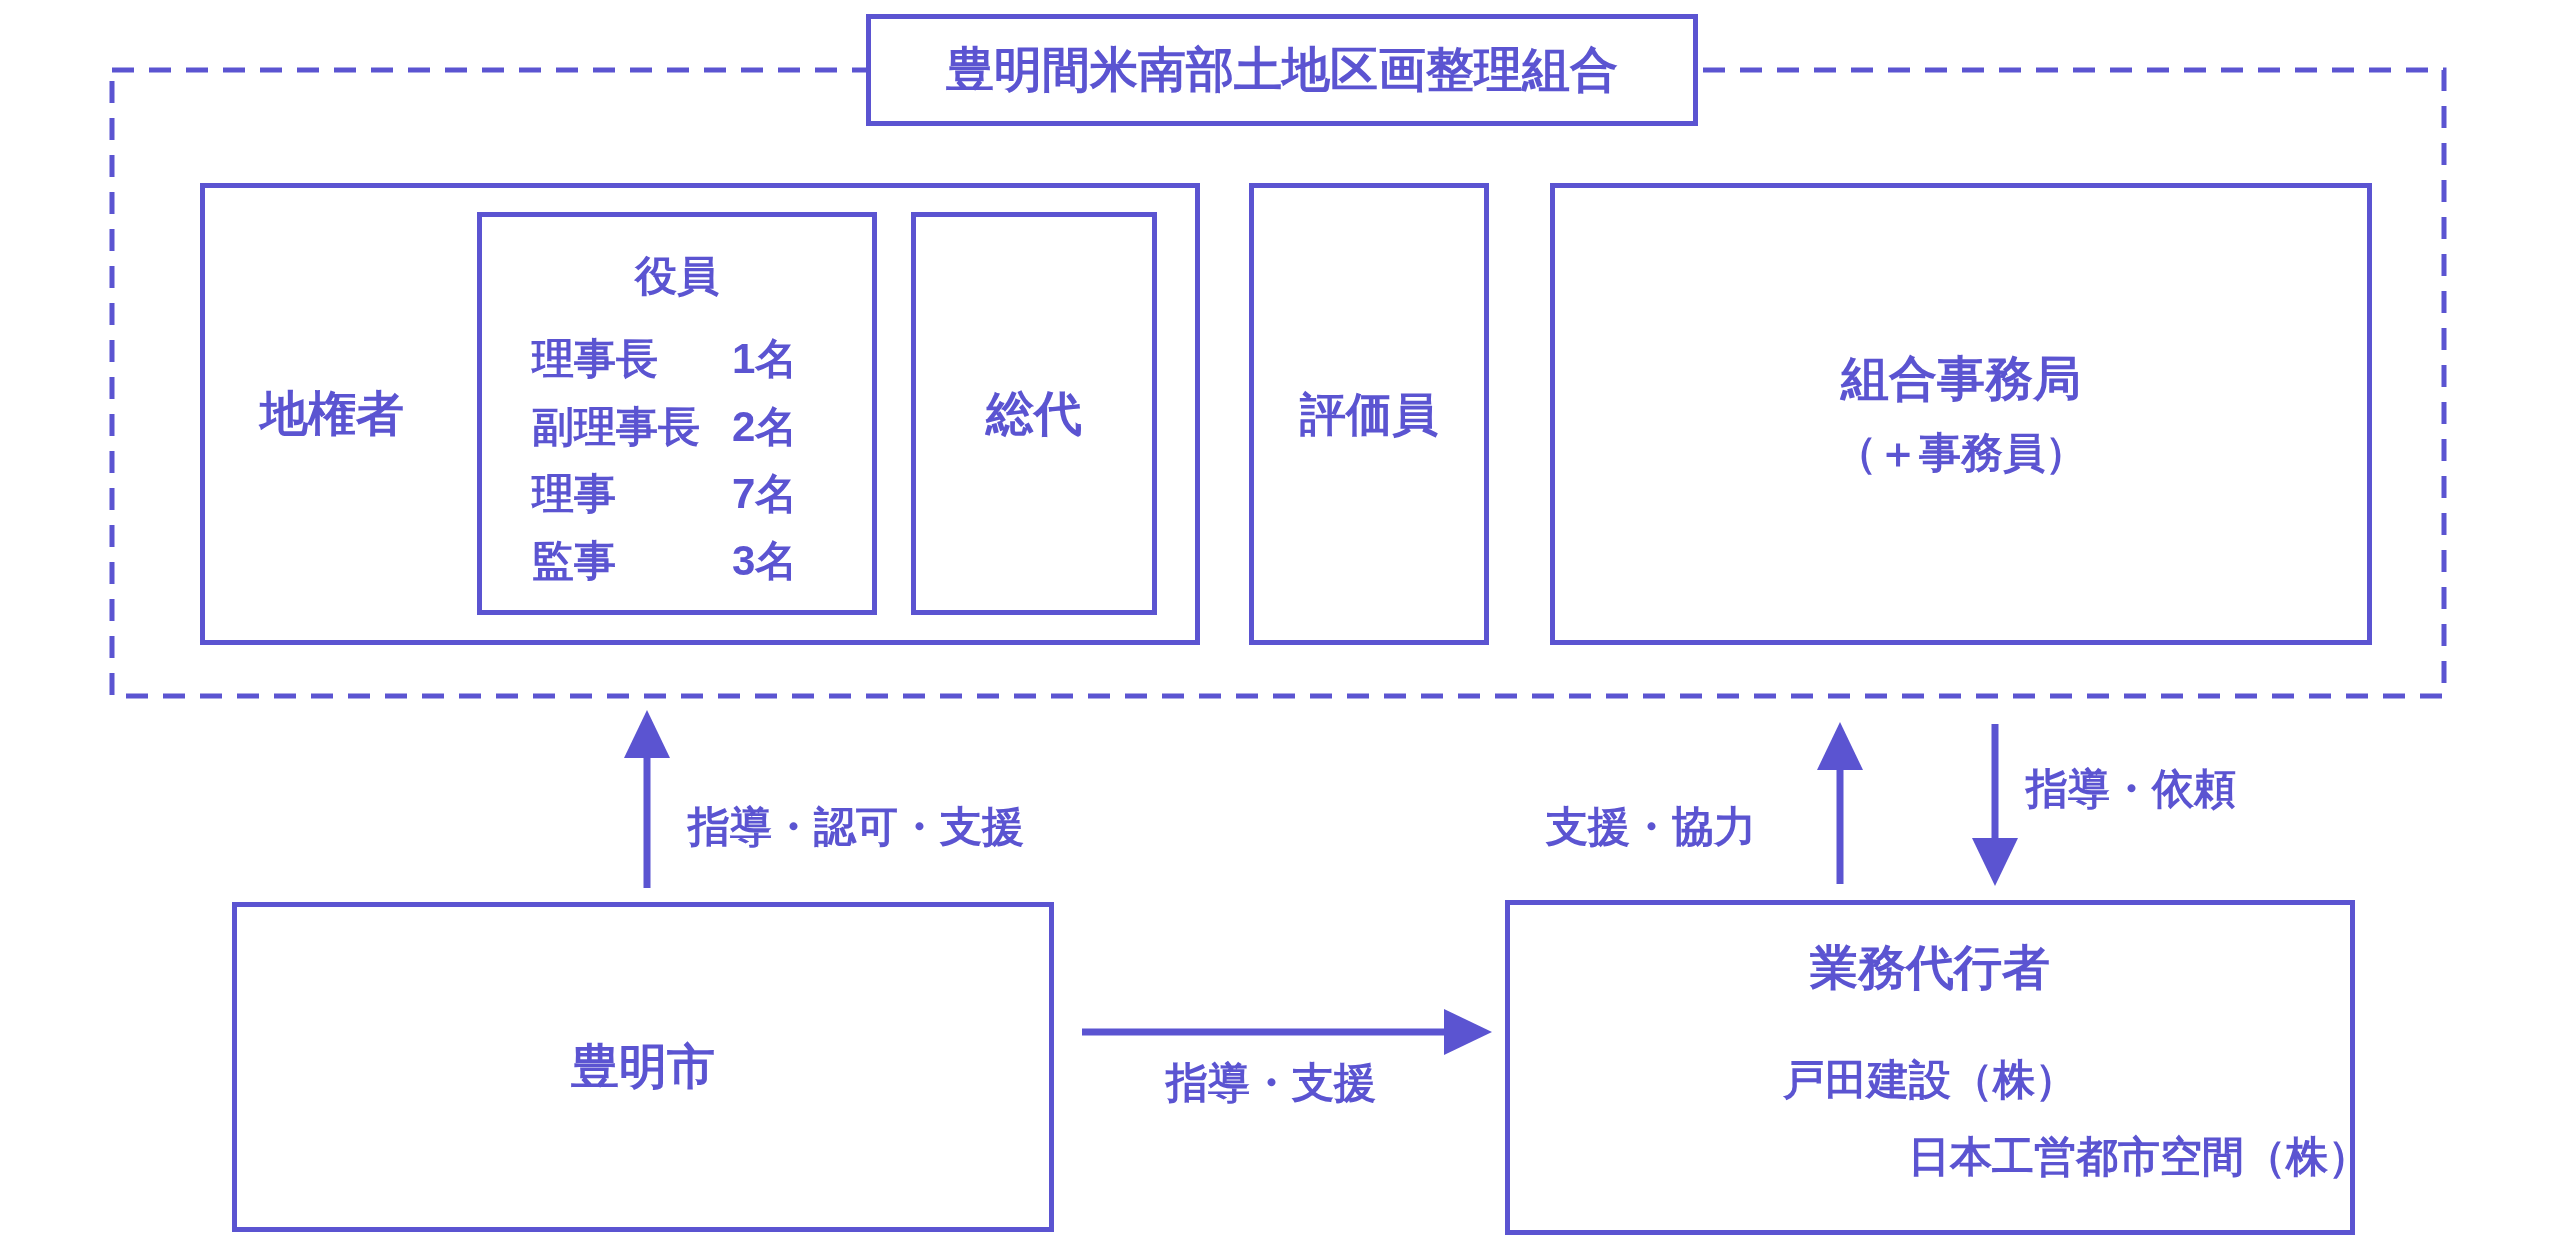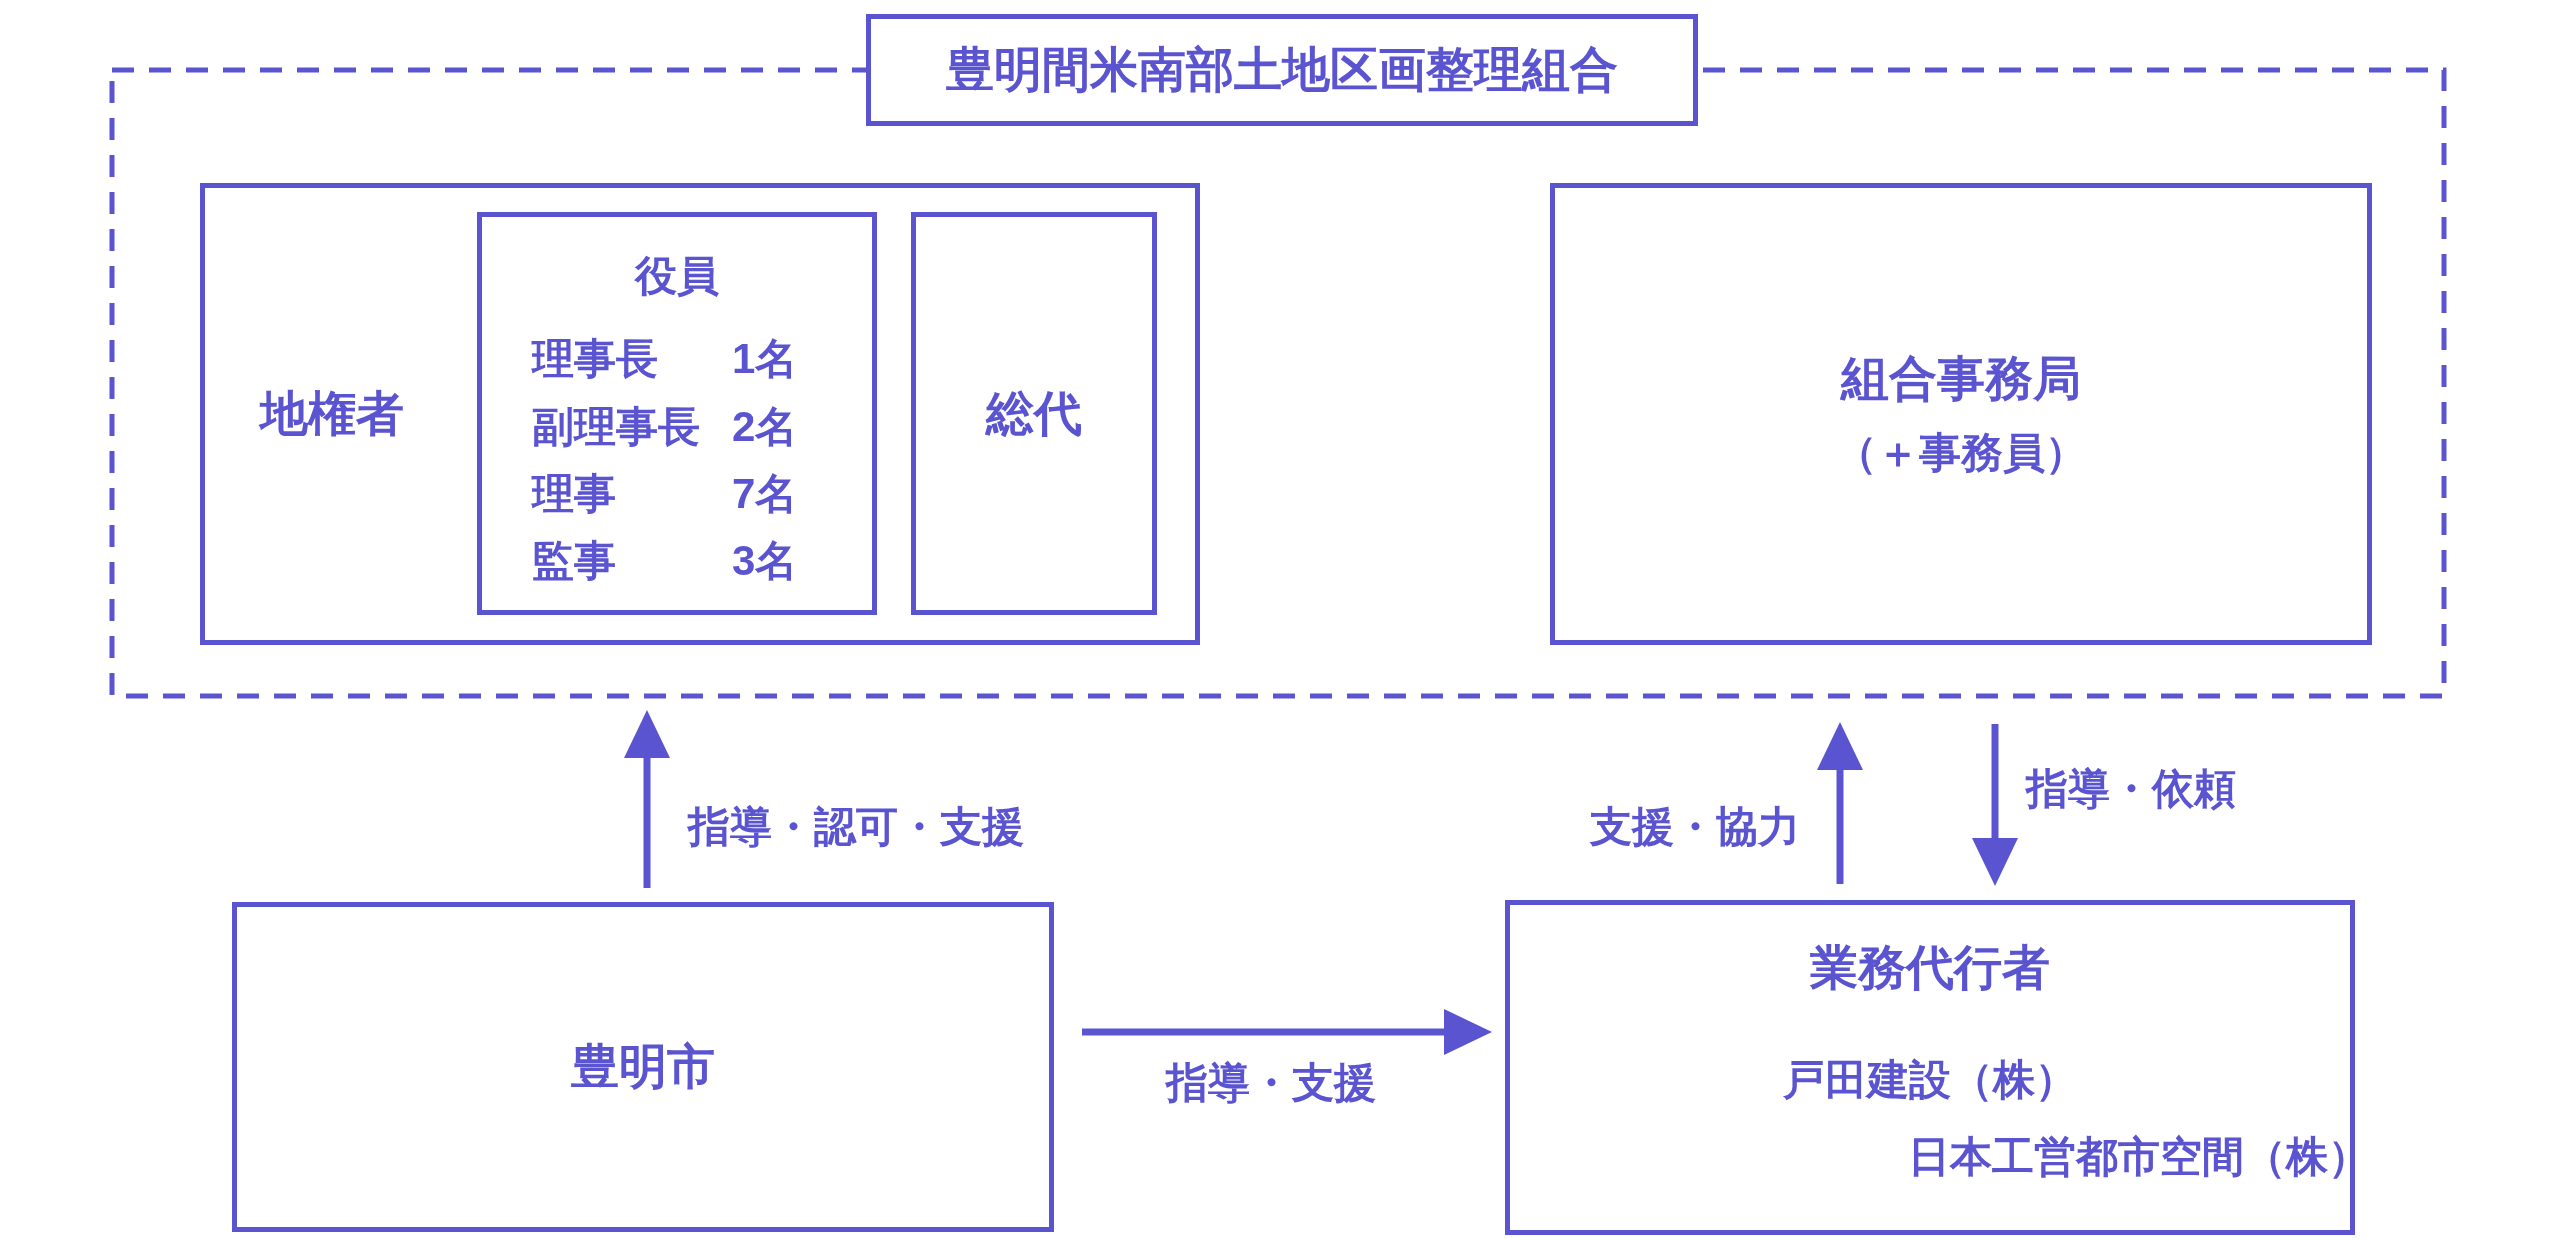--- a/index.html
+++ b/index.html
@@ -31,21 +31,21 @@
   #secretariat-box{left:1543px;top:183px;width:822px;height:462px;}
   #secretariat-box .gap{height:16px;}
   
   #city-box{left:232px;top:902px;width:822px;height:330px;}
   #agent-box{left:1505px;top:900px;width:850px;height:335px;}
   #agent-title{position:absolute;left:0;top:32px;width:100%;text-align:center;}
   #agent-co1{position:absolute;left:0;top:148px;width:100%;text-align:center;}
   #agent-co2{position:absolute;left:0;top:225px;width:100%;text-align:right;margin-left:20px;}
   
   #label-city-union{left:688px;top:800px;}
-  #label-agent-union{left:1590px;top:800px;}
+  #label-agent-union{left:1546px;top:800px;}
   #label-union-agent{left:2026px;top:762px;}
   #label-city-agent{left:1166px;top:1056px;}
 </style>
 </head>
 <body>
 
 <div id="canvas">
 
   <svg id="bg-layer" width="2560" height="1240" viewBox="0 0 2560 1240">
     <rect x="112" y="70" width="2332" height="626" fill="none" stroke="#5b54d1" stroke-width="5" stroke-dasharray="22 15"></rect>
@@ -99,20 +99,23 @@
     <div class="officer-row lbl-42" style="top:317px;">
       <span class="officer-role">監事</span>
       <span class="officer-count">3名</span>
     </div>
   </div>
 
   <div class="box center-flex" id="soudai-box">
     <span class="lbl-48">総代</span>
   </div>
 
+  <div class="box center-flex" id="hyoukain-box">
+    <span class="lbl-46">評価員</span>
+  </div>
 
   <div class="box col-flex" id="secretariat-box">
     <span class="lbl-48">組合事務局</span>
     <span class="gap"></span>
     <span class="lbl-42">（＋事務員）</span>
   </div>
 
   <div class="box center-flex" id="city-box">
     <span class="lbl-48">豊明市</span>
   </div>

